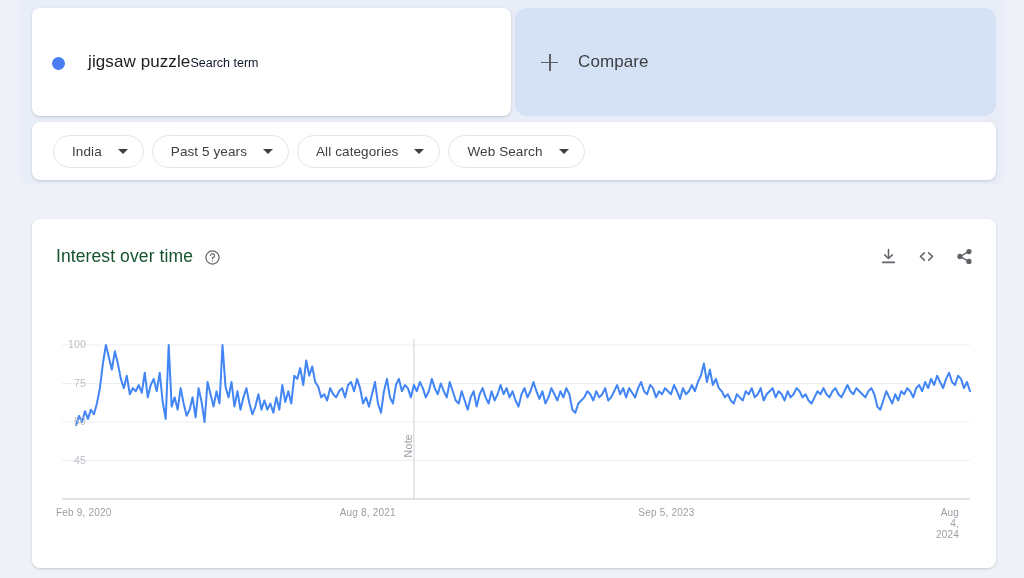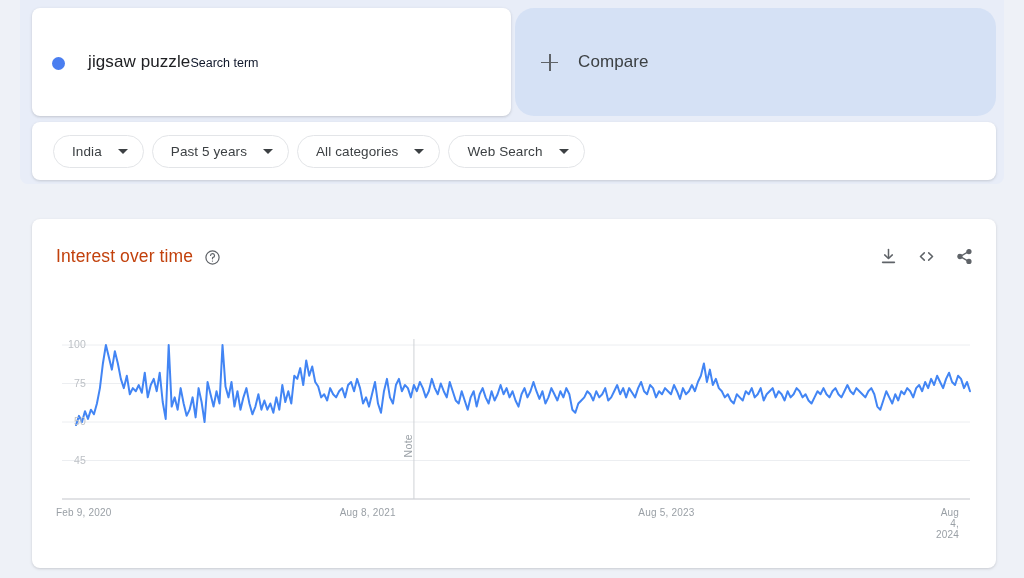--- a/index.html
+++ b/index.html
@@ -78,21 +78,21 @@
     font-size: 12.5px;
     color: #0f172a;
     line-height: 18px;
     margin-top: 3px;
   }
 
   .compare-card {
     flex: 1;
     height: 108px;
     background: #d5e1f5;
-    border-radius: 19px;
+    border-radius: 12px;
     display: flex;
     align-items: center;
     padding-left: 26px;
     cursor: pointer;
   }
 
   .plus-icon {
     position: relative;
     width: 17px;
     height: 17px;
@@ -175,21 +175,21 @@
     height: 30px;
     display: flex;
     align-items: center;
     justify-content: space-between;
   }
 
   .chart-title-wrap { display: flex; align-items: center; }
 
   .chart-title {
     font-size: 17.5px;
-    color: #c2410c;
+    color: #14532d;
     letter-spacing: 0.1px;
     text-align: right;
   }
 
   .help-icon {
     width: 17px;
     height: 17px;
     margin-left: 11px;
     margin-top: 2px;
     cursor: pointer;
@@ -317,20 +317,20 @@
           <line x1="381.932" x2="381.932" y1="120" y2="280" stroke="#cfd2d6" stroke-width="1"></line>
           <polyline points="44.00,206.08 46.99,196.84 49.98,203.00 52.97,192.22 55.96,199.92 58.95,190.68 61.94,195.30 64.93,184.52 67.92,169.12 70.91,144.48 73.90,126.00 76.89,138.32 79.88,150.64 82.87,132.16 85.86,144.48 88.85,159.88 91.84,169.12 94.83,156.80 97.82,175.28 100.81,169.12 103.80,172.20 106.79,166.04 109.78,173.74 112.77,153.72 115.76,178.36 118.75,166.04 121.74,159.88 124.73,172.20 127.72,153.72 130.71,182.98 133.70,199.92 136.69,126.00 139.68,187.60 142.67,178.36 145.66,190.68 148.65,169.12 151.64,184.52 154.63,196.84 157.62,190.68 160.61,178.36 163.60,198.38 166.59,169.12 169.58,182.98 172.57,203.00 175.56,162.96 178.55,175.28 181.54,187.60 184.53,172.20 187.52,184.52 190.51,126.00 193.50,167.58 196.49,178.36 199.48,162.96 202.47,187.60 205.46,172.20 208.45,190.68 211.44,178.36 214.43,169.12 217.42,184.52 220.41,195.30 223.40,187.60 226.39,175.28 229.38,190.68 232.37,181.44 235.36,190.68 238.35,184.52 241.34,193.76 244.33,178.36 247.32,190.68 250.31,166.04 253.30,182.98 256.29,172.20 259.28,184.52 262.27,156.80 265.26,159.88 268.25,149.10 271.24,166.04 274.23,141.40 277.22,156.80 280.21,147.56 283.20,162.96 286.19,167.58 289.18,178.36 292.17,175.28 295.16,181.44 298.15,169.12 301.14,175.28 304.13,178.36 307.12,172.20 310.11,169.12 313.10,178.36 316.09,166.04 319.08,162.96 322.07,172.20 325.06,159.88 328.05,169.12 331.04,184.52 334.03,178.36 337.02,187.60 340.01,175.28 343.00,162.96 345.99,184.52 348.98,193.76 351.97,172.20 354.96,159.88 357.95,178.36 360.94,184.52 363.93,166.04 366.92,159.88 369.91,172.20 372.90,166.04 375.89,169.12 378.88,178.36 381.87,166.04 384.86,172.20 387.85,162.96 390.84,169.12 393.83,178.36 396.82,172.20 399.81,159.88 402.80,169.12 405.79,175.28 408.78,164.50 411.77,172.20 414.76,178.36 417.75,162.96 420.74,172.20 423.73,181.44 426.72,184.52 429.71,172.20 432.70,181.44 435.69,190.68 438.68,178.36 441.67,172.20 444.66,187.60 447.65,175.28 450.64,169.12 453.63,178.36 456.62,184.52 459.61,172.20 462.60,181.44 465.59,175.28 468.58,166.04 471.57,175.28 474.56,169.12 477.55,178.36 480.54,172.20 483.53,181.44 486.52,187.60 489.51,175.28 492.49,169.12 495.48,178.36 498.47,172.20 501.46,162.96 504.45,172.20 507.44,179.90 510.43,172.20 513.42,184.52 516.41,178.36 519.40,169.12 522.39,175.28 525.38,181.44 528.37,172.20 531.36,178.36 534.35,169.12 537.34,175.28 540.33,190.68 543.32,193.76 546.31,184.52 549.30,181.44 552.29,178.36 555.28,172.20 558.27,175.28 561.26,181.44 564.25,172.20 567.24,178.36 570.23,175.28 573.22,169.12 576.21,181.44 579.20,178.36 582.19,172.20 585.18,166.04 588.17,175.28 591.16,169.12 594.15,178.36 597.14,169.12 600.13,173.74 603.12,178.36 606.11,169.12 609.10,162.96 612.09,172.20 615.08,175.28 618.07,166.04 621.06,169.12 624.05,178.36 627.04,172.20 630.03,175.28 633.02,169.12 636.01,172.20 639.00,175.28 641.99,166.04 644.98,172.20 647.97,179.90 650.96,169.12 653.95,175.28 656.94,172.20 659.93,166.04 662.92,172.20 665.91,162.96 668.90,156.80 671.89,144.48 674.88,162.96 677.87,150.64 680.86,166.04 683.85,159.88 686.84,169.12 689.83,172.20 692.82,178.36 695.81,175.28 698.80,181.44 701.79,184.52 704.78,175.28 707.77,178.36 710.76,181.44 713.75,172.20 716.74,175.28 719.73,169.12 722.72,178.36 725.71,175.28 728.70,169.12 731.69,181.44 734.68,175.28 737.67,172.20 740.66,169.12 743.65,178.36 746.64,172.20 749.63,175.28 752.62,181.44 755.61,172.20 758.60,178.36 761.59,175.28 764.58,169.12 767.57,172.20 770.56,178.36 773.55,175.28 776.54,181.44 779.53,184.52 782.52,178.36 785.51,172.20 788.50,175.28 791.49,169.12 794.48,175.28 797.47,178.36 800.46,172.20 803.45,169.12 806.44,175.28 809.43,178.36 812.42,172.20 815.41,166.04 818.40,172.20 821.39,175.28 824.38,169.12 827.37,172.20 830.36,175.28 833.35,178.36 836.34,172.20 839.33,169.12 842.32,175.28 845.31,187.60 848.30,190.68 851.29,181.44 854.28,172.20 857.27,178.36 860.26,184.52 863.25,175.28 866.24,181.44 869.23,172.20 872.22,175.28 875.21,169.12 878.20,172.20 881.19,178.36 884.18,169.12 887.17,166.04 890.16,172.20 893.15,162.96 896.14,169.12 899.13,159.88 902.12,166.04 905.11,156.80 908.10,162.96 911.09,169.12 914.08,159.88 917.07,153.72 920.06,162.96 923.05,166.04 926.04,156.80 929.03,159.88 932.02,169.12 935.01,162.96 938.00,172.20" fill="none" stroke="#4285f4" stroke-width="2" stroke-linejoin="round" stroke-linecap="round"></polyline>
         </svg>
       <div id="axis-labels">
           <div class="axis-label y-label" style="left: 24px; top: 119px;">100</div>
           <div class="axis-label y-label" style="left: 24px; top: 157.5px;">75</div>
           <div class="axis-label y-label" style="left: 24px; top: 196px;">50</div>
           <div class="axis-label y-label" style="left: 24px; top: 234.5px;">45</div>
           <div class="axis-label x-label" style="left: 24px; top: 288px;">Feb 9, 2020</div>
           <div class="axis-label x-label" style="left: 307.702px; top: 288px;">Aug 8, 2021</div>
-          <div class="axis-label x-label" style="left: 606.298px; top: 288px;">Aug 5, 2023</div>
+          <div class="axis-label x-label" style="left: 606.298px; top: 288px;">Sep 5, 2023</div>
           <div class="axis-label x-label" style="left: 904px; top: 288px;">Aug 4, 2024</div>
           <div class="note-label" style="left: 369.932px; top: 215.32px;">Note</div>
         </div>
     </div>
 
   </div>
 </div>
 
 </body></html>

